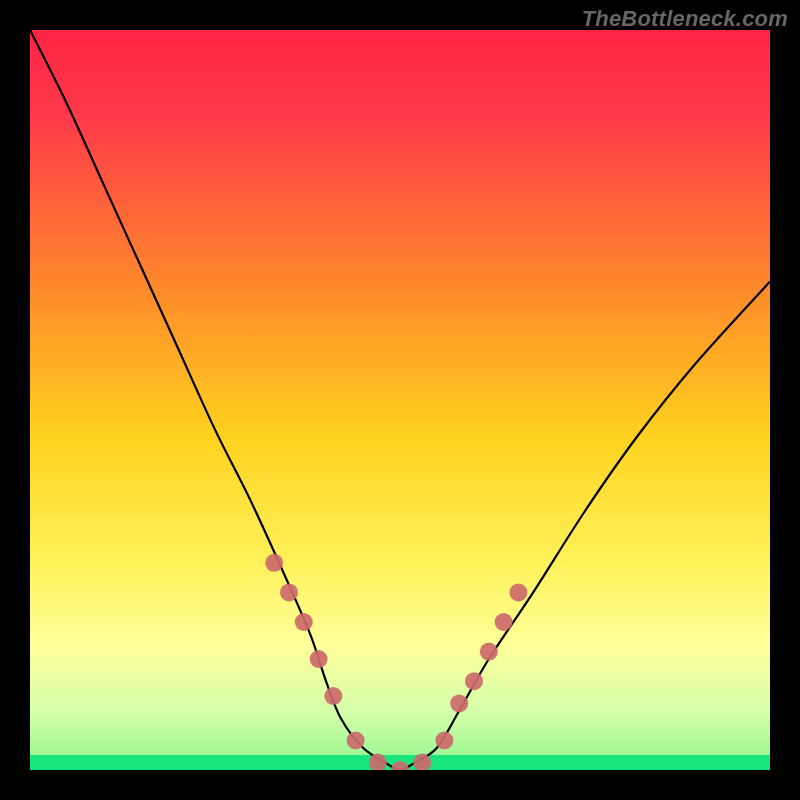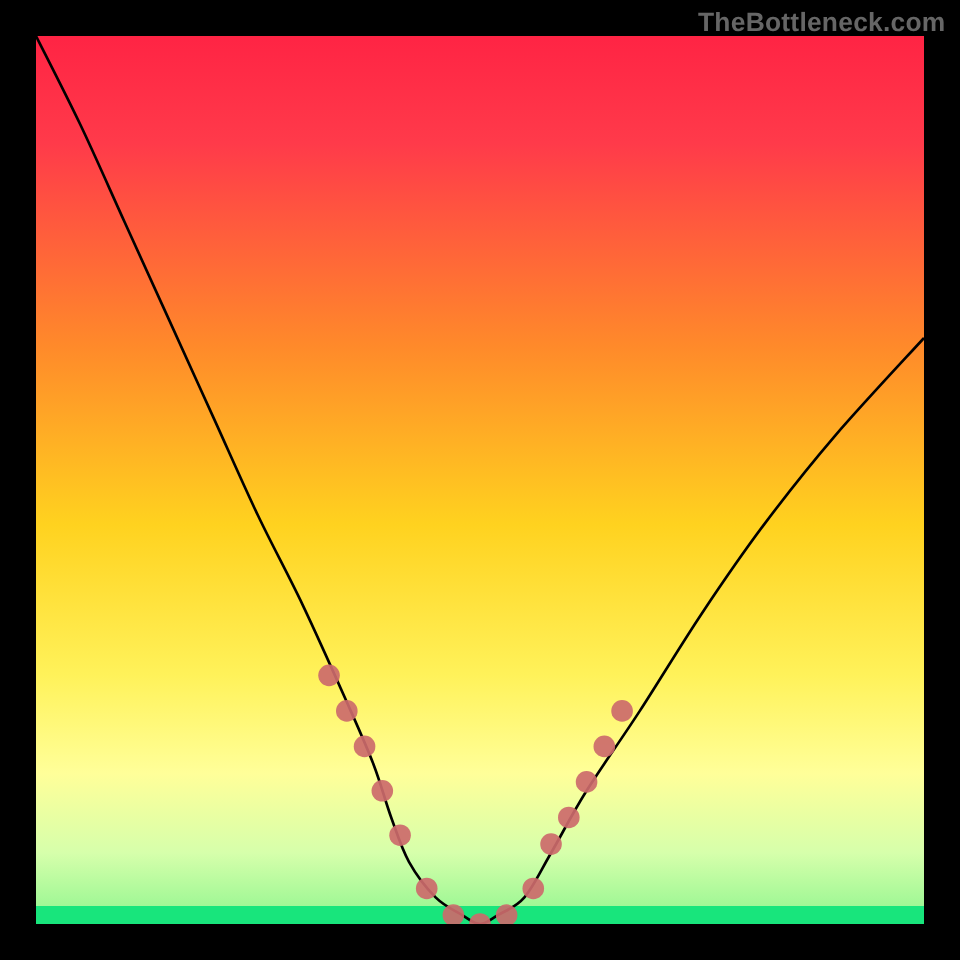--- a/index.html
+++ b/index.html
@@ -27,20 +27,21 @@
   .watermark {
     position: absolute;
     top: 6px;
     right: 12px;
     color: #666;
     font-size: 22px;
     font-weight: 600;
     letter-spacing: 0.2px;
     pointer-events: none;
     user-select: none;
+    font-style: italic;
   }
 </style>
 </head>
 <body>
 
 <div class="stage">
 
   <svg class="plot" viewBox="0 0 740 740" preserveAspectRatio="none">
     <defs>
       <linearGradient id="bg-grad" x1="0" y1="0" x2="0" y2="1">

